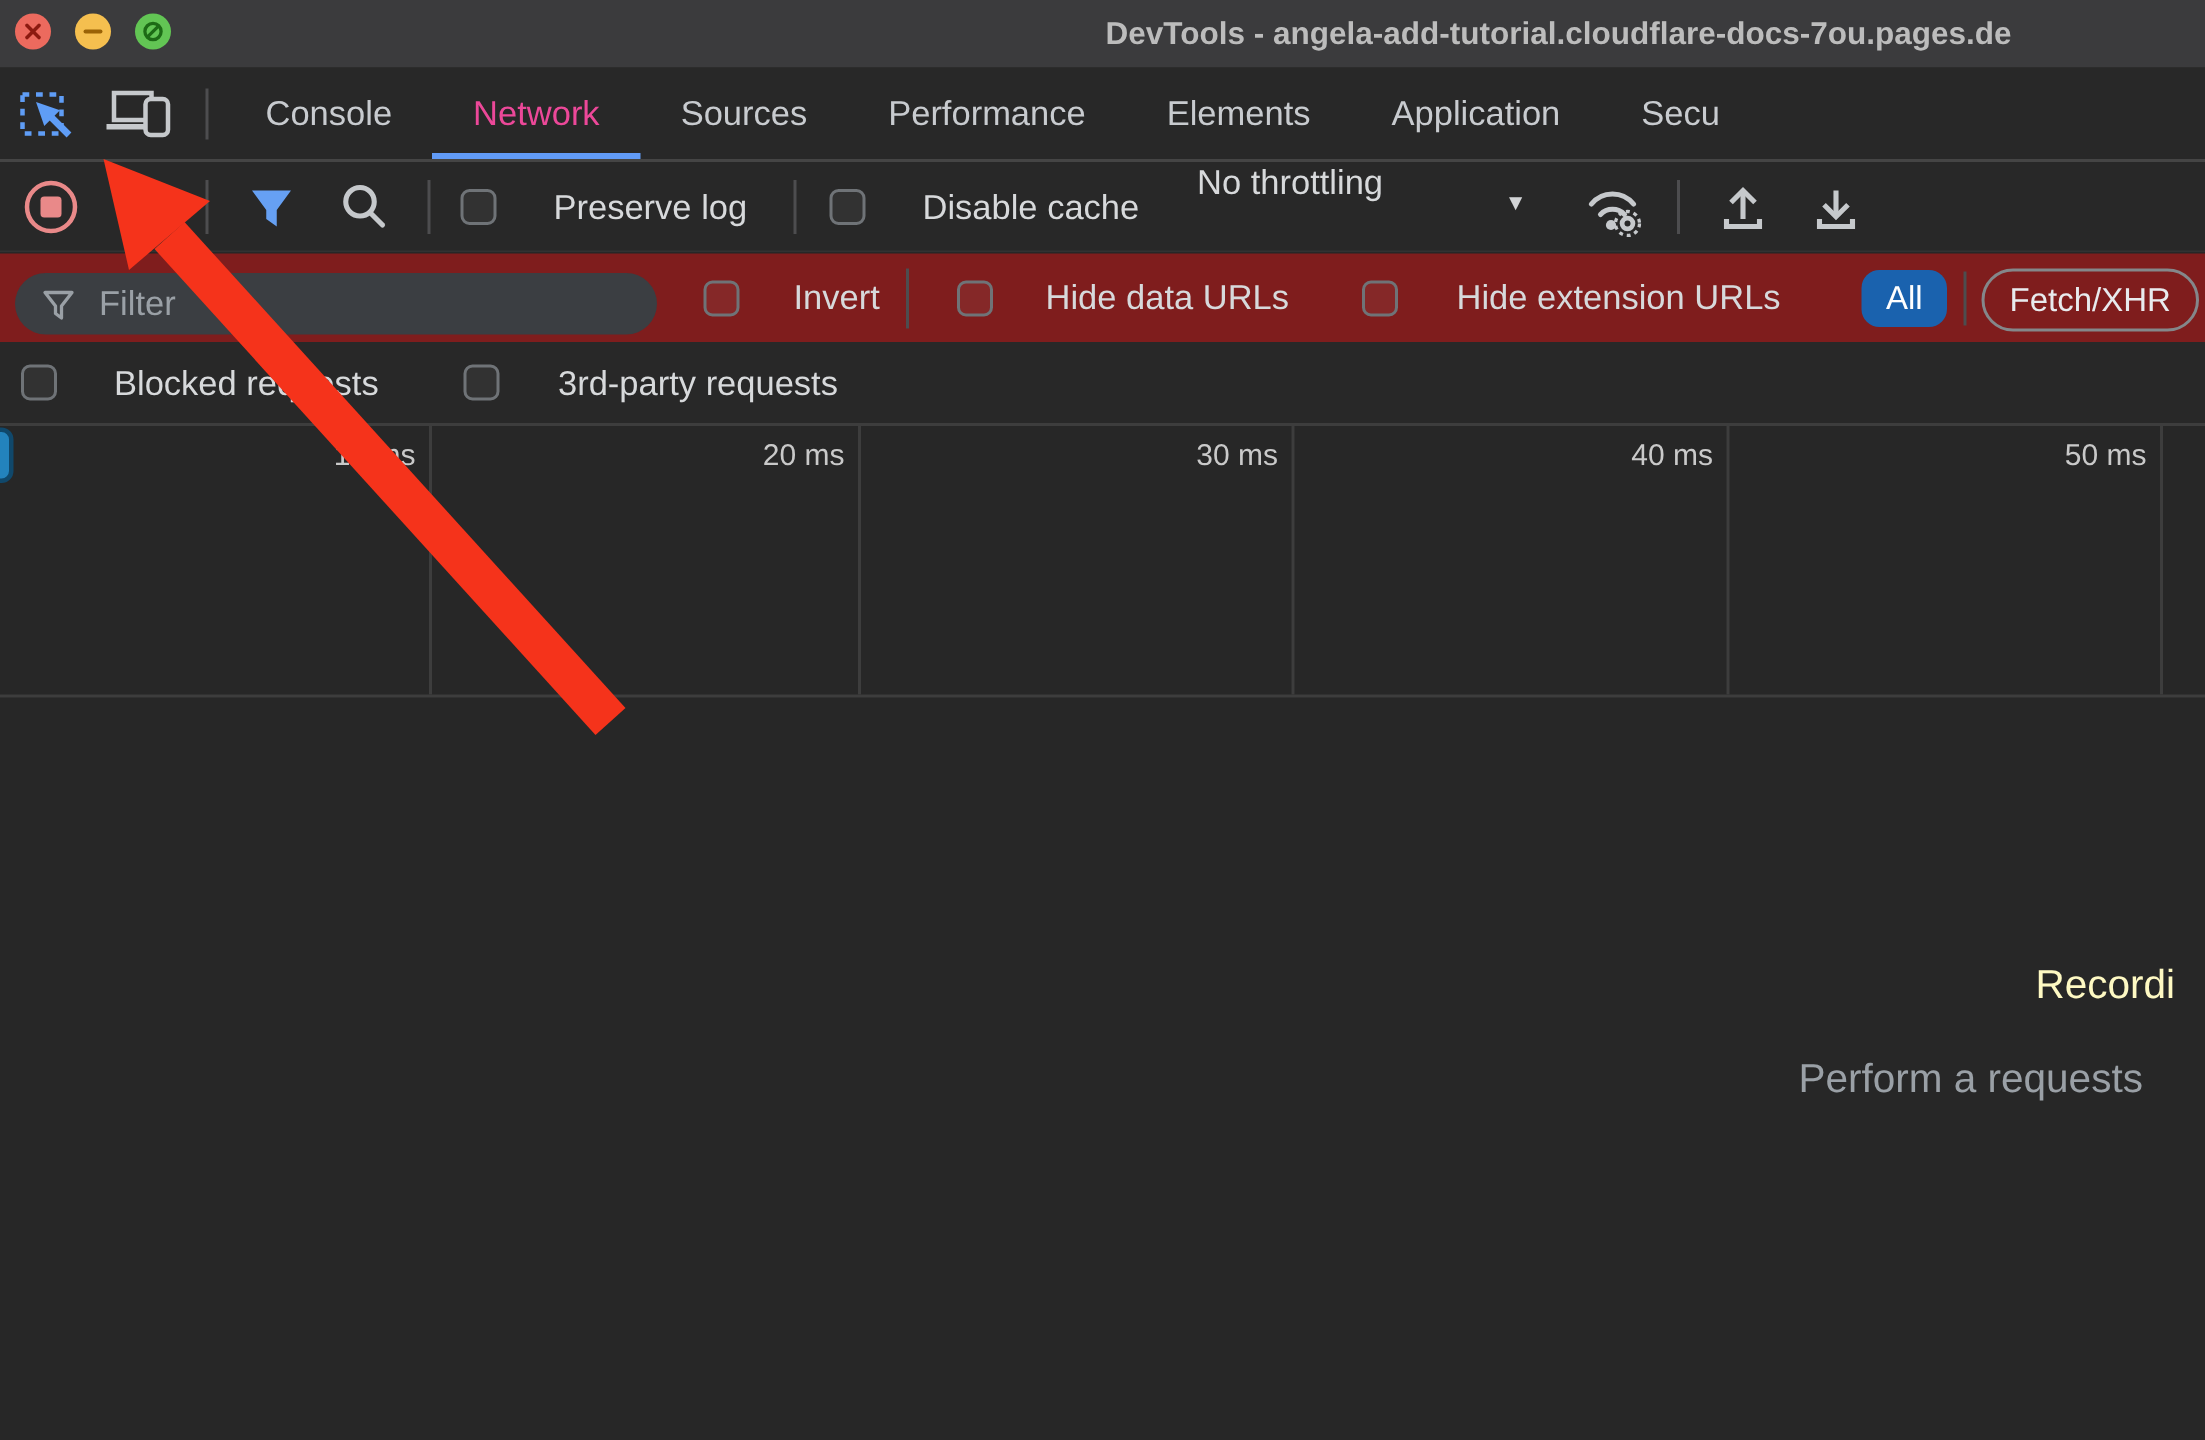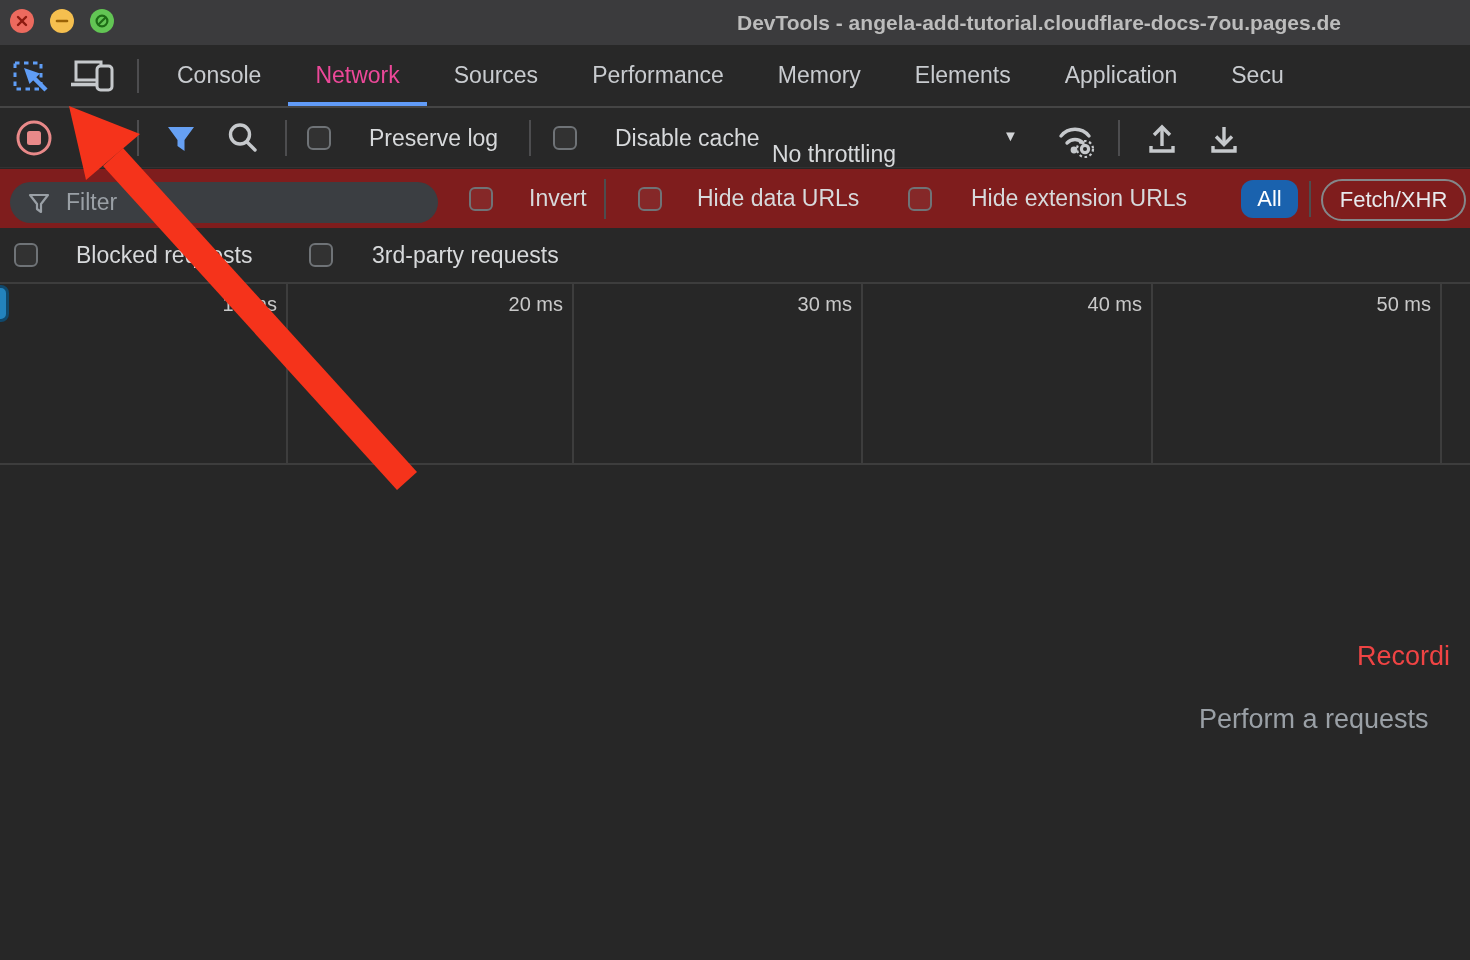--- a/index.html
+++ b/index.html
@@ -39,21 +39,21 @@
   .filterrow { position:absolute; left:0; top:169px; width:1470px; height:59px; background:#7f1d1d; }
   .filterrow2{ position:absolute; left:0; top:228px; width:1470px; height:56px; background:#282828; border-bottom:2px solid #3d3d3d; }
   .vsep { position:absolute; width:2px; background:#4d4d4f; }
   .check { position:absolute; display:flex; align-items:center; cursor:pointer;gap:20px; }
   .cb {
     width:24px; height:24px; border:2.5px solid #6f7377; border-radius:6px;
     background:rgba(255,255,255,0.05); flex:0 0 auto;
   }
   .cb-lbl { font-size:23px; color:#d7d9db; white-space:nowrap; }
   
-  .throttle { position:absolute; left:772px; top:0; height:60px; display:flex; align-items:flex-end; cursor:pointer; }
+  .throttle { position:absolute; left:798px; top:0; height:60px; display:flex; align-items:flex-start; cursor:pointer; }
   .throttle .val { font-size:23px; color:#d7d9db; white-space:nowrap; }
   .caret { position:absolute; left:1003px; top:19px; font-size:15px; color:#d2d4d6; cursor:pointer; }
   
   .filter-pill {
     position:absolute; left:10px; top:13px; width:428px; height:41px; border-radius:21px;
     background:#3b3e42; display:flex; align-items:center; cursor:text;
   }
   .filter-pill .ph { font-size:23px; color:#9aa0a6; margin-left:14px; }
   .pill-all {
     position:absolute; left:1241px; top:11px; width:57px; height:38px; border-radius:12px;
@@ -67,21 +67,21 @@
   }
   
   .timeline { position:absolute; left:0; top:284px; width:1470px; height:181px; background:#272727; border-bottom:2px solid #3d3d3d; }
   .tick-div { position:absolute; top:0; width:2px; height:179px; background:#3d3d3d; }
   .tick-lbl { position:absolute; top:9px; width:140px; text-align:right; font-size:20px; color:#c9c9c9; }
   .blue-frag {
     position:absolute; left:-9px; top:1px; width:18px; height:37px; border-radius:8px;
     background:#2383bd; border:3px solid #10486b;
   }
   
-  .empty-1 { position:absolute; left:1357px; top:641px; font-size:27px; color:#ef4444; white-space:nowrap; }
+  .empty-1 { position:absolute; left:1357px; top:641px; font-size:27px; color:#fef9c3; white-space:nowrap; }
   .empty-2 { position:absolute; left:1199px; top:704px; font-size:27px; color:#9aa0a6; white-space:nowrap; }
   
   .anno { position:absolute; left:0; top:0; width:1470px; height:960px; z-index:100; pointer-events:none; }
 </style>
 </head>
 <body>
 
 <div class="titlebar">
   <div class="traffic t-close">
     <svg width="24" height="24" viewBox="0 0 24 24">
@@ -117,21 +117,20 @@
       <line x1="1" y1="27.5" x2="29" y2="27.5" stroke="#c6c9cc" stroke-width="3.6"></line>
       <rect x="27" y="9" width="15" height="24" rx="3.5" fill="#282828" stroke="#c6c9cc" stroke-width="3"></rect>
     </svg>
   </div>
   <div class="tb-sep"></div>
   <div class="tabs">
     <div class="tab">Console</div>
     <div class="tab active">Network</div>
     <div class="tab">Sources</div>
     <div class="tab">Performance</div>
-    <div class="tab">Memory</div>
     <div class="tab">Elements</div>
     <div class="tab">Application</div>
     <div class="tab">Secu</div>
   </div>
 </div>
 
 <div class="toolbar">
   <div class="icon-btn" style="left:15px; top:11px; width:38px; height:38px;">
     <svg width="38" height="38" viewBox="0 0 38 38">
       <circle cx="19" cy="19" r="16" fill="none" stroke="#e98989" stroke-width="3"></circle>

